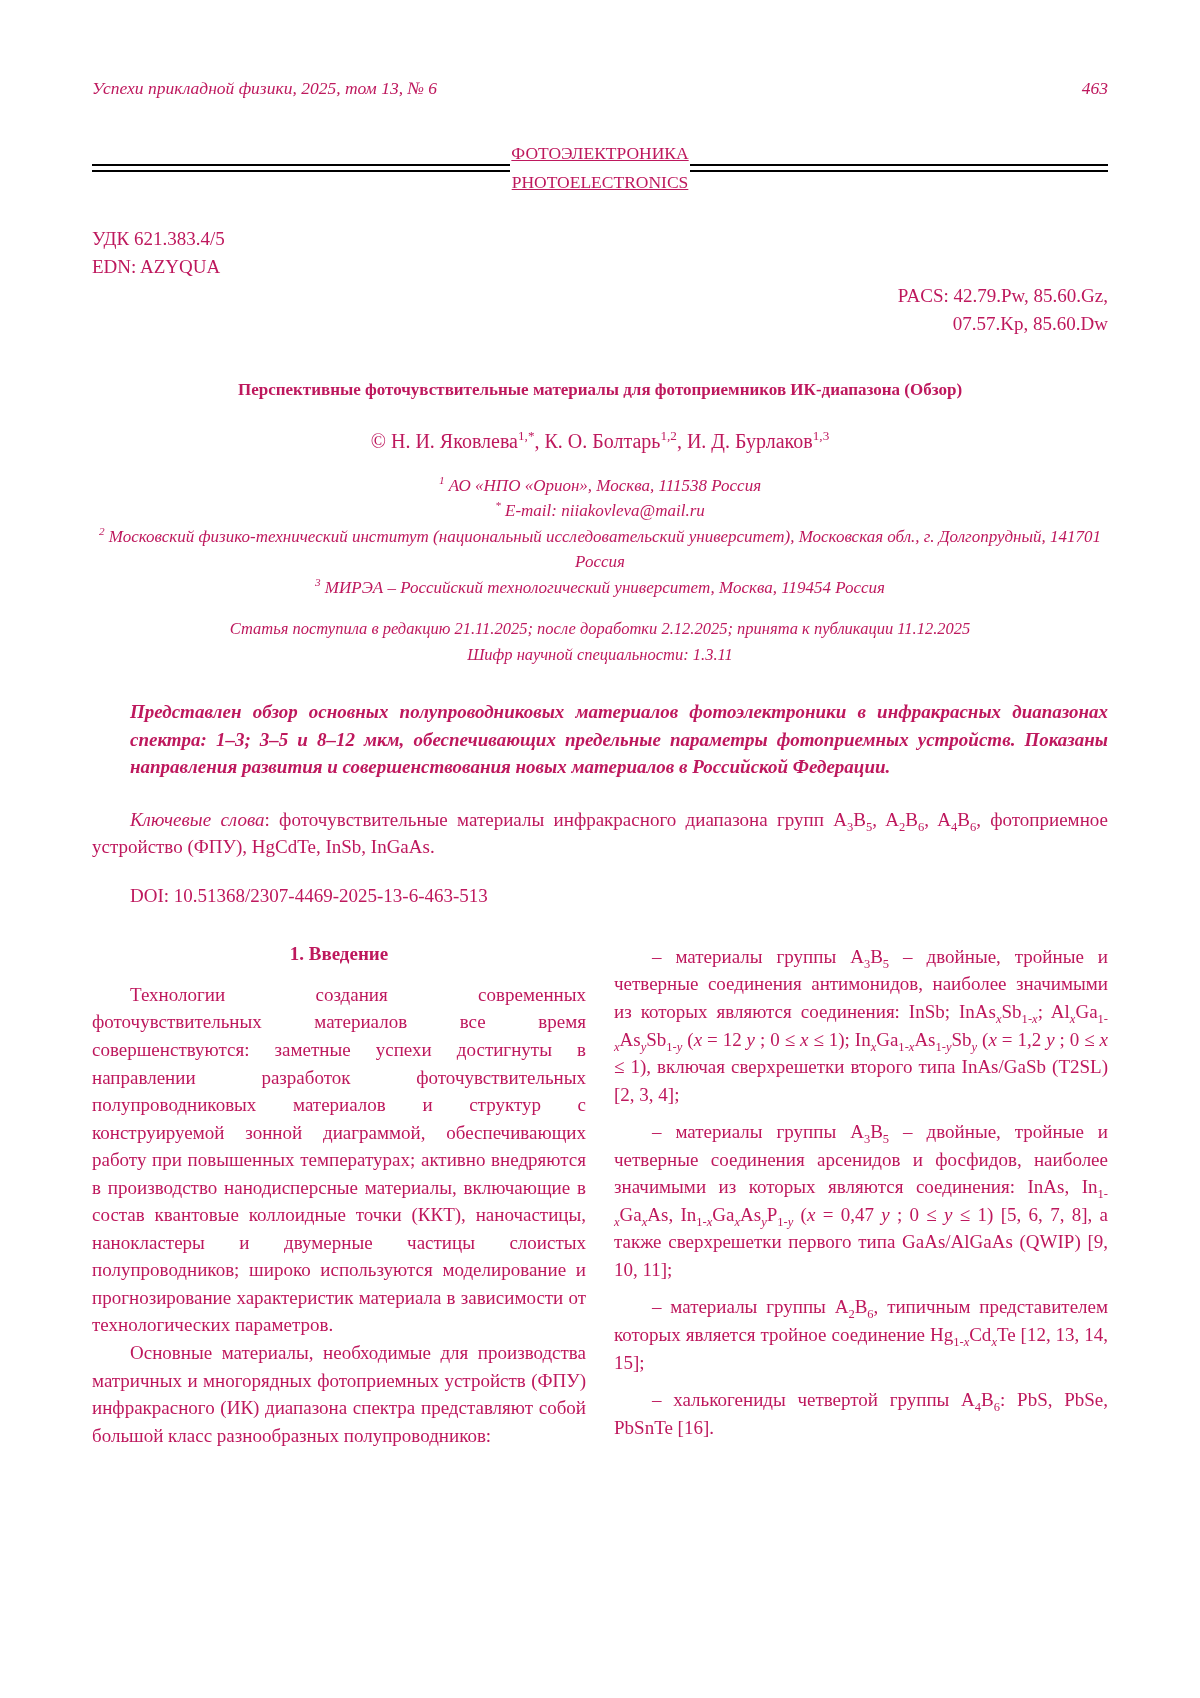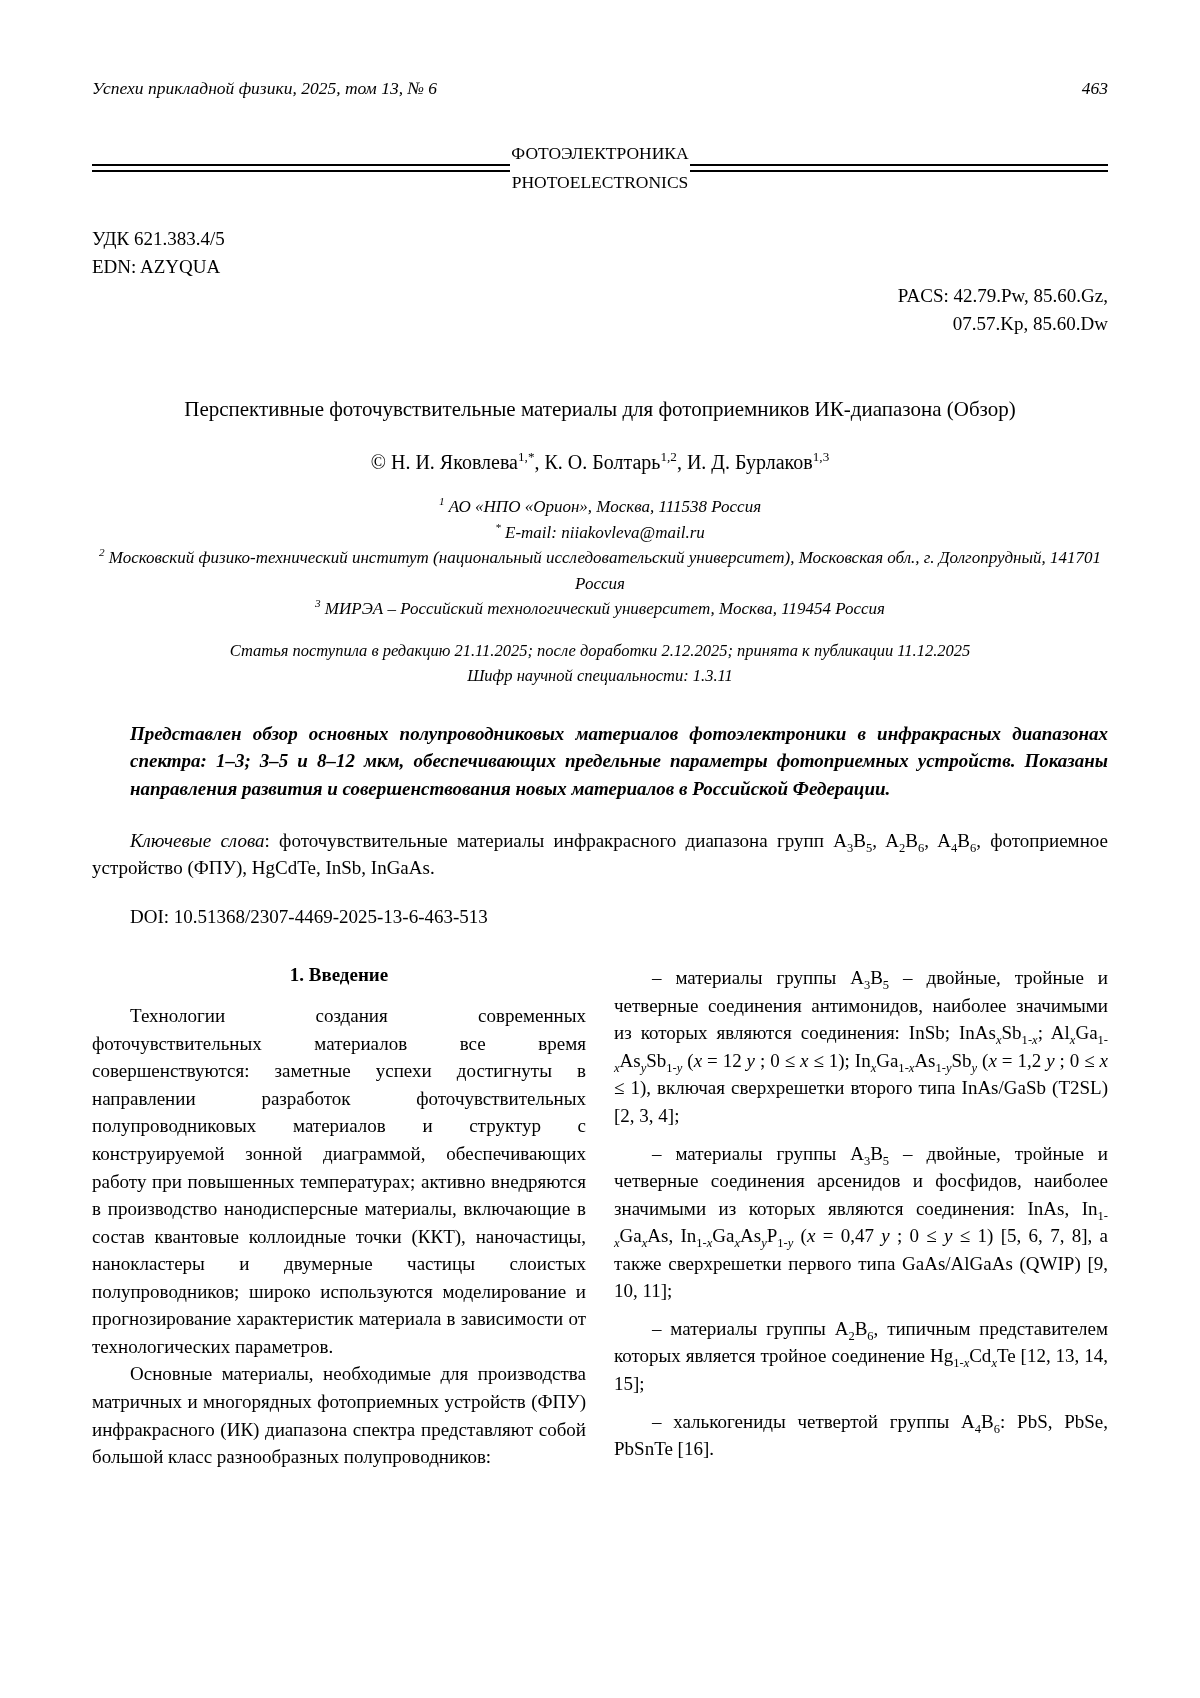--- a/index.html
+++ b/index.html
@@ -3,37 +3,38 @@
 <meta charset="utf-8">
 <style>
   html, body { margin: 0; padding: 0; background: #e8e8e8; }
   .page {
     width: 1200px;
     height: 1698px;
     margin: 0 auto;
     box-sizing: border-box;
     padding: 78px 92px 40px 92px;
     background: #ffffff;
-    color: #000000;
+    color: #be185d;
     font-family: "Liberation Serif", "DejaVu Serif", serif;
     font-size: 19px;
     overflow: hidden;
   }
   .header-row {
     display: flex;
     justify-content: space-between;
     align-items: baseline;
     font-style: italic;
     font-size: 17.5px;
   }
   .banner {
     display: flex;
     align-items: center;
     gap: 1px;
     margin-top: 40px;
+    text-decoration: underline;
   }
   .banner .rule {
     flex: 1;
     height: 4px;
     border-top: 2.5px solid #000;
     border-bottom: 2.5px solid #000;
   }
   .banner-text {
     text-align: center;
     font-size: 17.5px;
@@ -42,24 +43,24 @@
   }
   .meta-row {
     display: flex;
     justify-content: space-between;
     margin-top: 28px;
     line-height: 1.5;
     flex-direction: column;
   }
   .meta-right { text-align: right; }
   .title {
-    margin-top: 56px;
+    margin-top: 40px;
     text-align: center;
-    font-size: 21px;
-    font-weight: normal;
+    font-size: 17px;
+    font-weight: bold;
     line-height: 1.35;
   }
   .authors {
     margin-top: 28px;
     text-align: center;
     font-size: 20px;
   }
   sup { font-size: 66%; line-height: 0; }
   sub { font-size: 66%; line-height: 0; }
   .affiliations {

